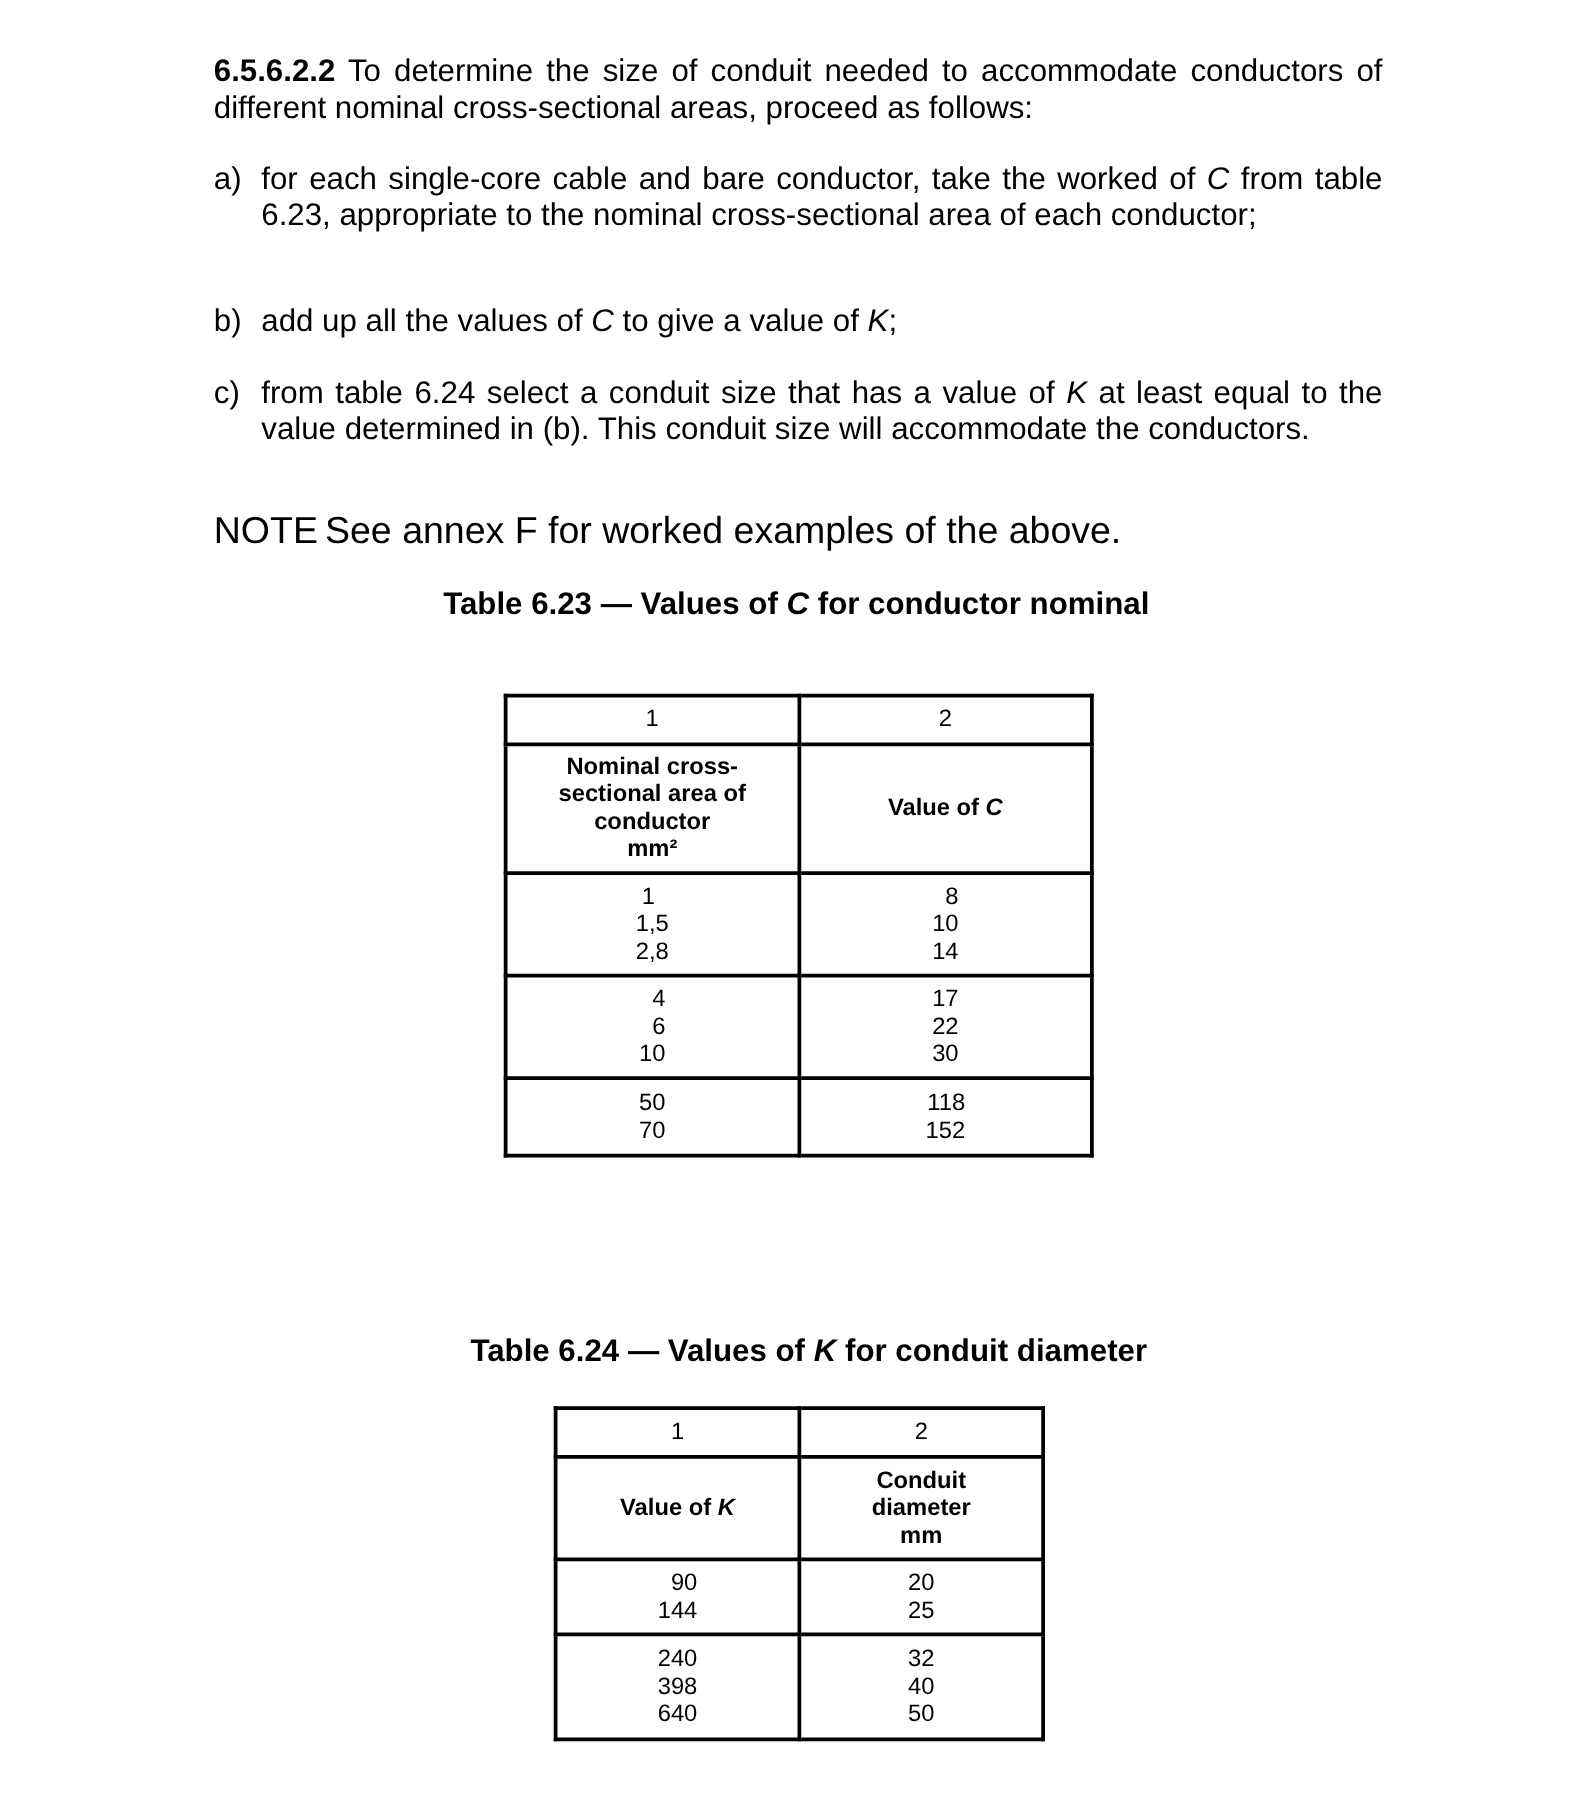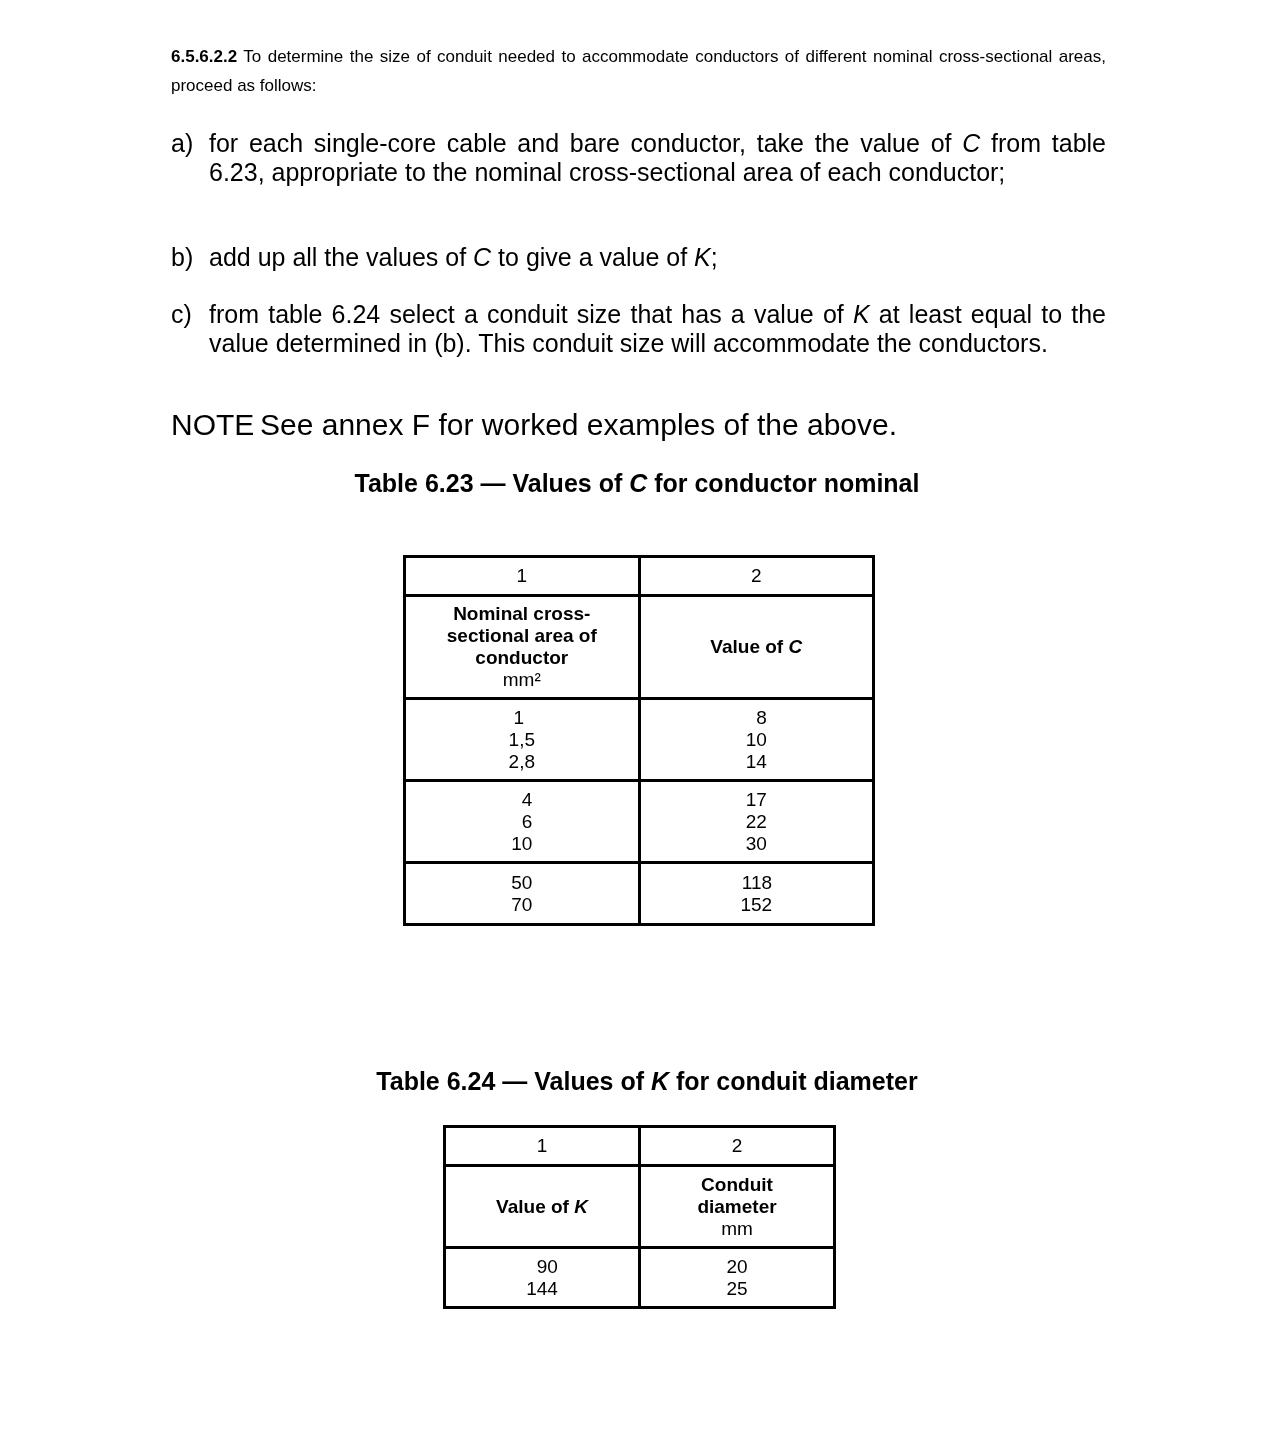--- a/index.html
+++ b/index.html
@@ -2,21 +2,21 @@
 <html><head>
 <meta charset="utf-8">
 <style>
   html, body { margin: 0; padding: 0; background: #ffffff; }
   body {
     width: 1274px; height: 1450px; position: relative; overflow: hidden;
     font-family: "Liberation Sans", sans-serif; color: #000;
   }
   .para {
     position: absolute; left: 171px; width: 935px;
-    font-size: 17px; line-height: 28.5px; text-align: justify;
+    font-size: 25px; line-height: 28.5px; text-align: justify;
   }
   .para .num { font-weight: bold; }
   .item {
     position: absolute; left: 171px; width: 935px;
     font-size: 25px; line-height: 28.5px;
   }
   .item .lbl { position: absolute; left: 0; top: 0; }
   .item .txt { margin-left: 38px; text-align: justify; display: block; text-align-last: left; }
   .note {
     position: absolute; left: 171px; top: 411px; font-size: 30px; line-height: 28px;
@@ -25,35 +25,35 @@
   .ttl {
     position: absolute; left: 0; width: 1274px; text-align: center;
     font-weight: bold; font-size: 25px; line-height: 29px;
   }
   table.t {
     position: absolute; border-collapse: collapse; border: 3px solid #000;
     font-size: 19px; line-height: 22px; text-align: center;
   }
   table.t td { border: 3px solid #000; padding: 0; vertical-align: middle; }
   table.t .hdr { font-weight: bold; }
-  table.t .unit { font-weight: normal; }
+  table.t .unit { font-weight: bold; }
   .cellnums { display: inline-block; text-align: right; }
   .cellnums div { line-height: 22px; }
 </style>
 </head>
 <body>
 
 <div class="para" style="top:43px;">
   <span class="num">6.5.6.2.2</span>
   <span>To determine the size of conduit needed to accommodate conductors of different nominal cross-sectional areas, proceed as follows:</span>
 </div>
 
 <div class="item" style="top:129px;">
   <span class="lbl">a)</span>
-  <span class="txt"><span>for each single-core cable and bare conductor, take the value of </span><i>C</i><span> from table 6.23, appropriate to the nominal cross-sectional area of each conductor;</span></span>
+  <span class="txt"><span>for each single-core cable and bare conductor, take the worked of </span><i>C</i><span> from table 6.23, appropriate to the nominal cross-sectional area of each conductor;</span></span>
 </div>
 
 <div class="item" style="top:243px;">
   <span class="lbl">b)</span>
   <span class="txt"><span>add up all the values of </span><i>C</i><span> to give a value of </span><i>K</i><span>;</span></span>
 </div>
 
 <div class="item" style="top:300px;">
   <span class="lbl">c)</span>
   <span class="txt"><span>from table 6.24 select a conduit size that has a value of </span><i>K</i><span> at least equal to the value determined in (b). This conduit size will accommodate the conductors.</span></span>
@@ -120,14 +120,18 @@
     <td class="hdr">
       <div>Conduit</div>
       <div>diameter</div>
       <div class="unit">mm</div>
     </td>
   </tr>
   <tr style="height:60px;">
     <td><div class="cellnums"><div>90</div><div>144</div></div></td>
     <td><div class="cellnums"><div>20</div><div>25</div></div></td>
   </tr>
+  <tr style="height:84px;">
+    <td><div class="cellnums"><div>240</div><div>398</div><div>640</div></div></td>
+    <td><div class="cellnums"><div>32</div><div>40</div><div>50</div></div></td>
+  </tr>
 </tbody>
   </table>
 
 </body></html>

